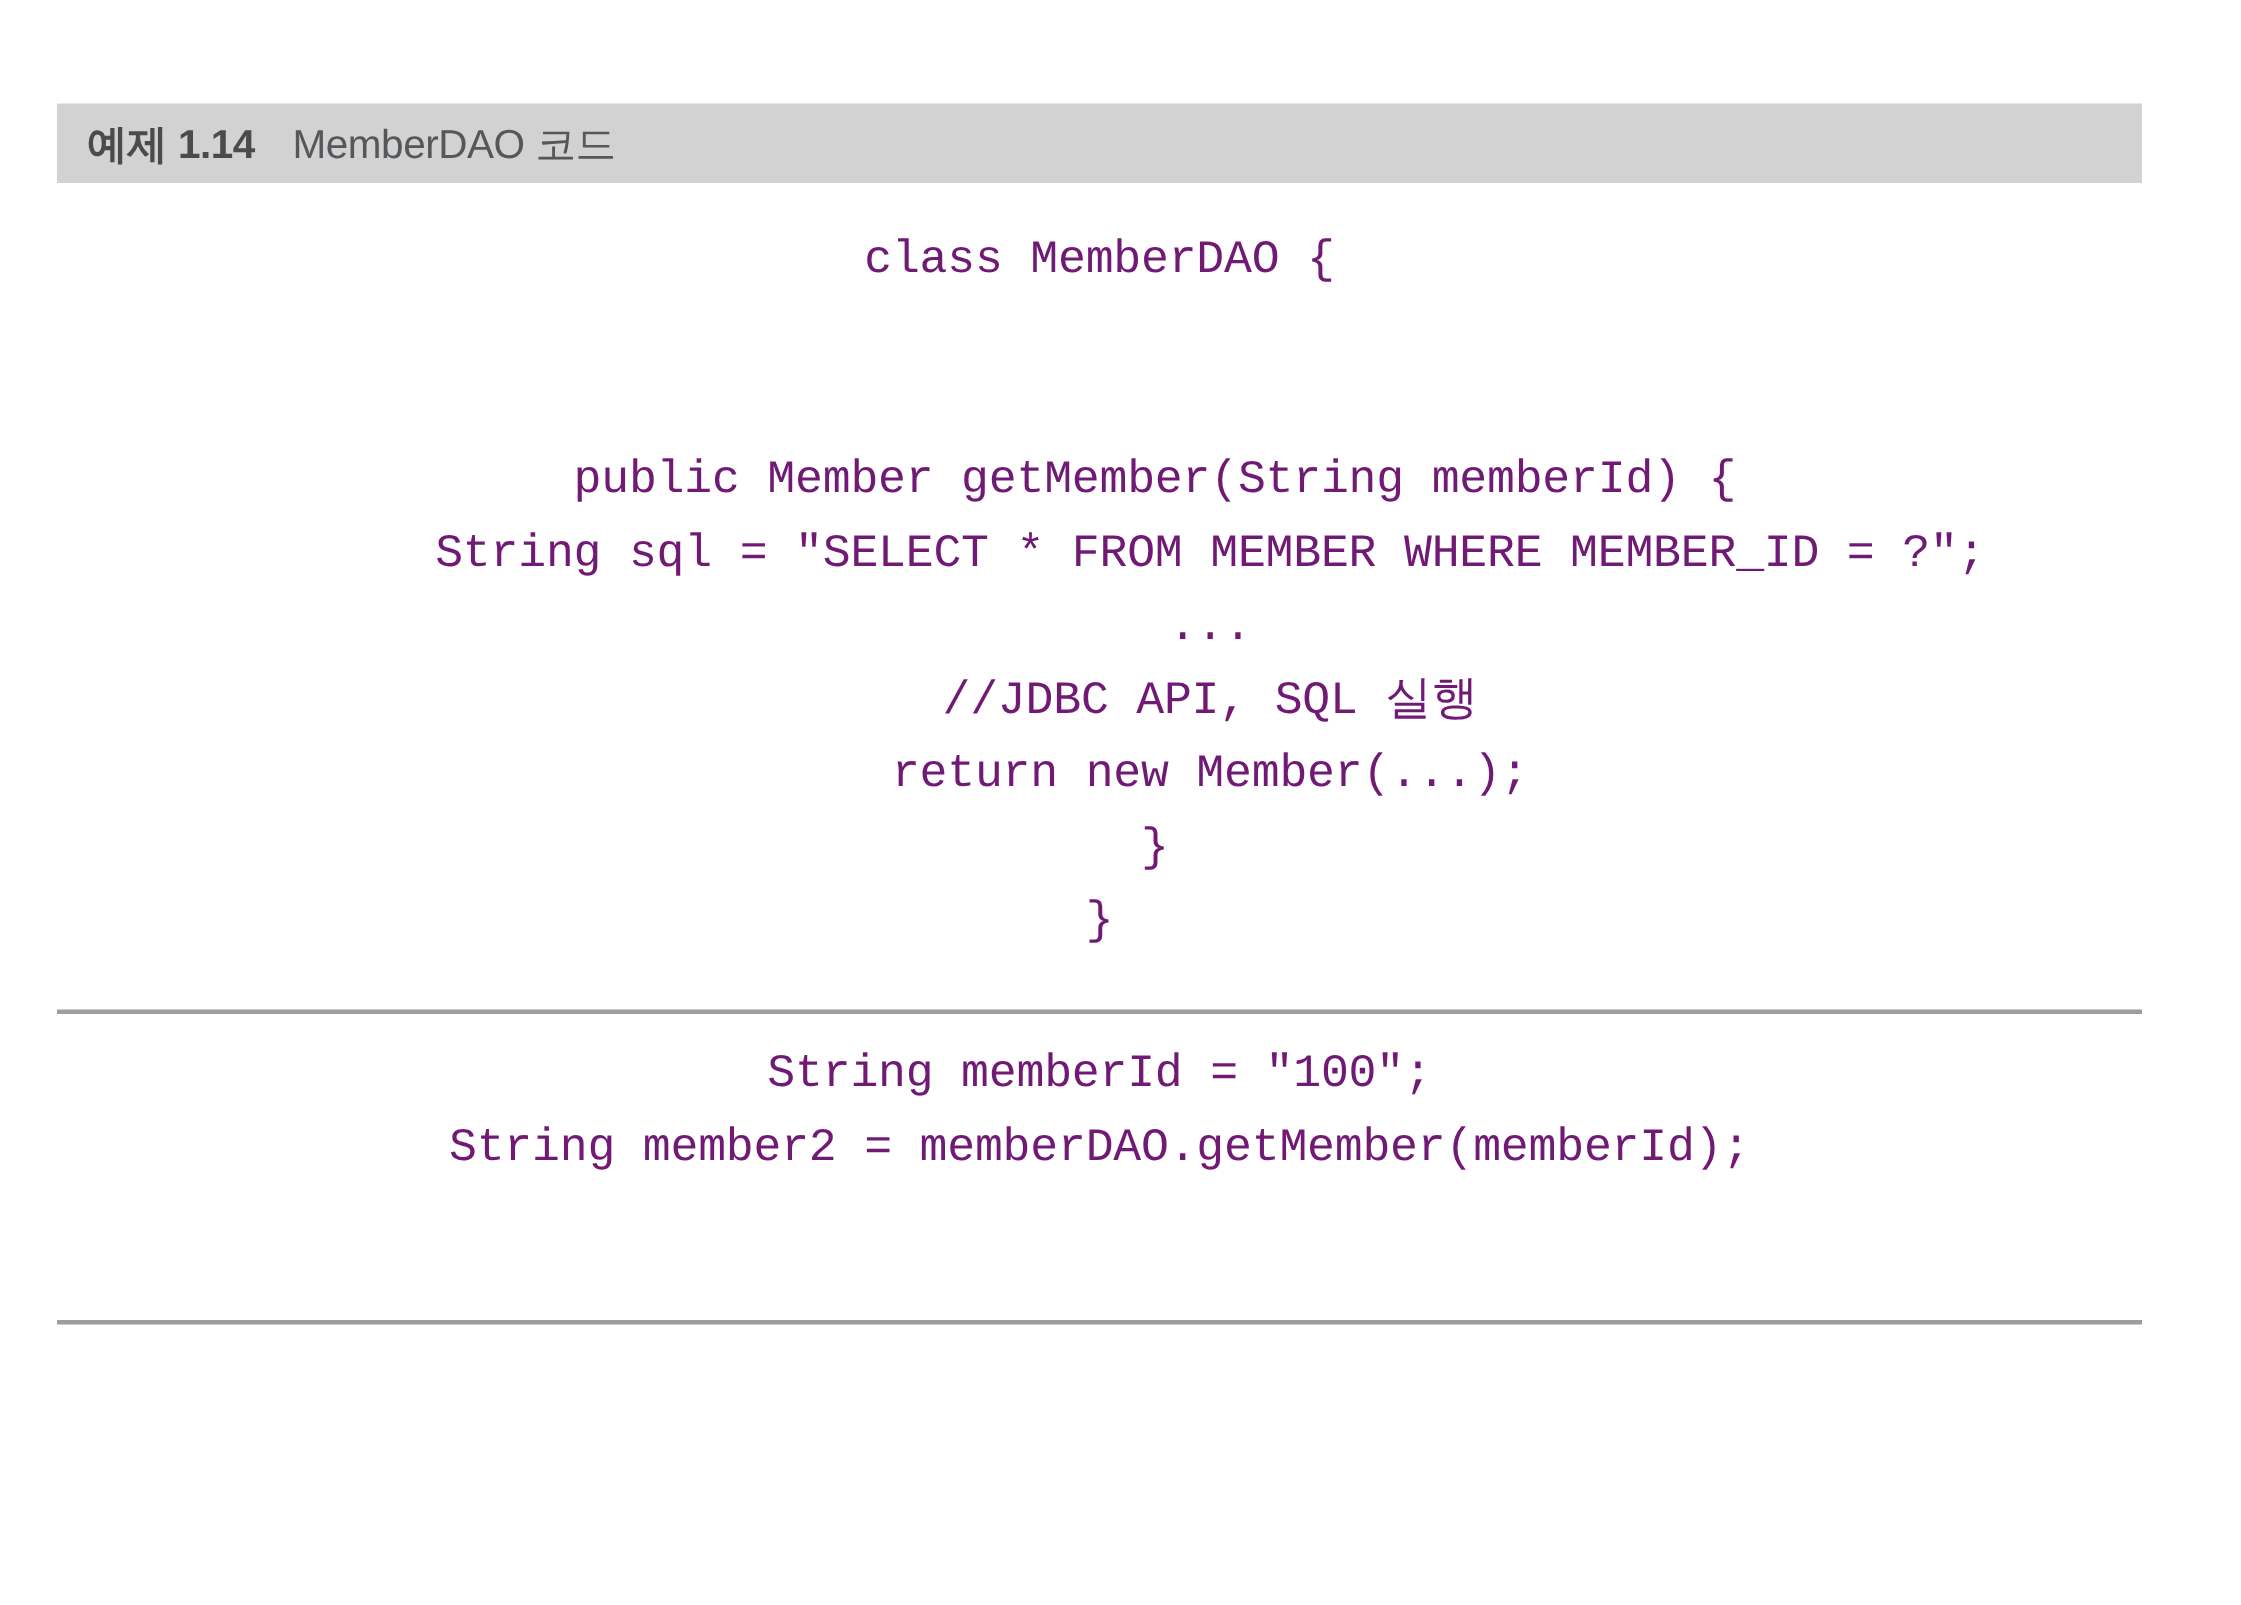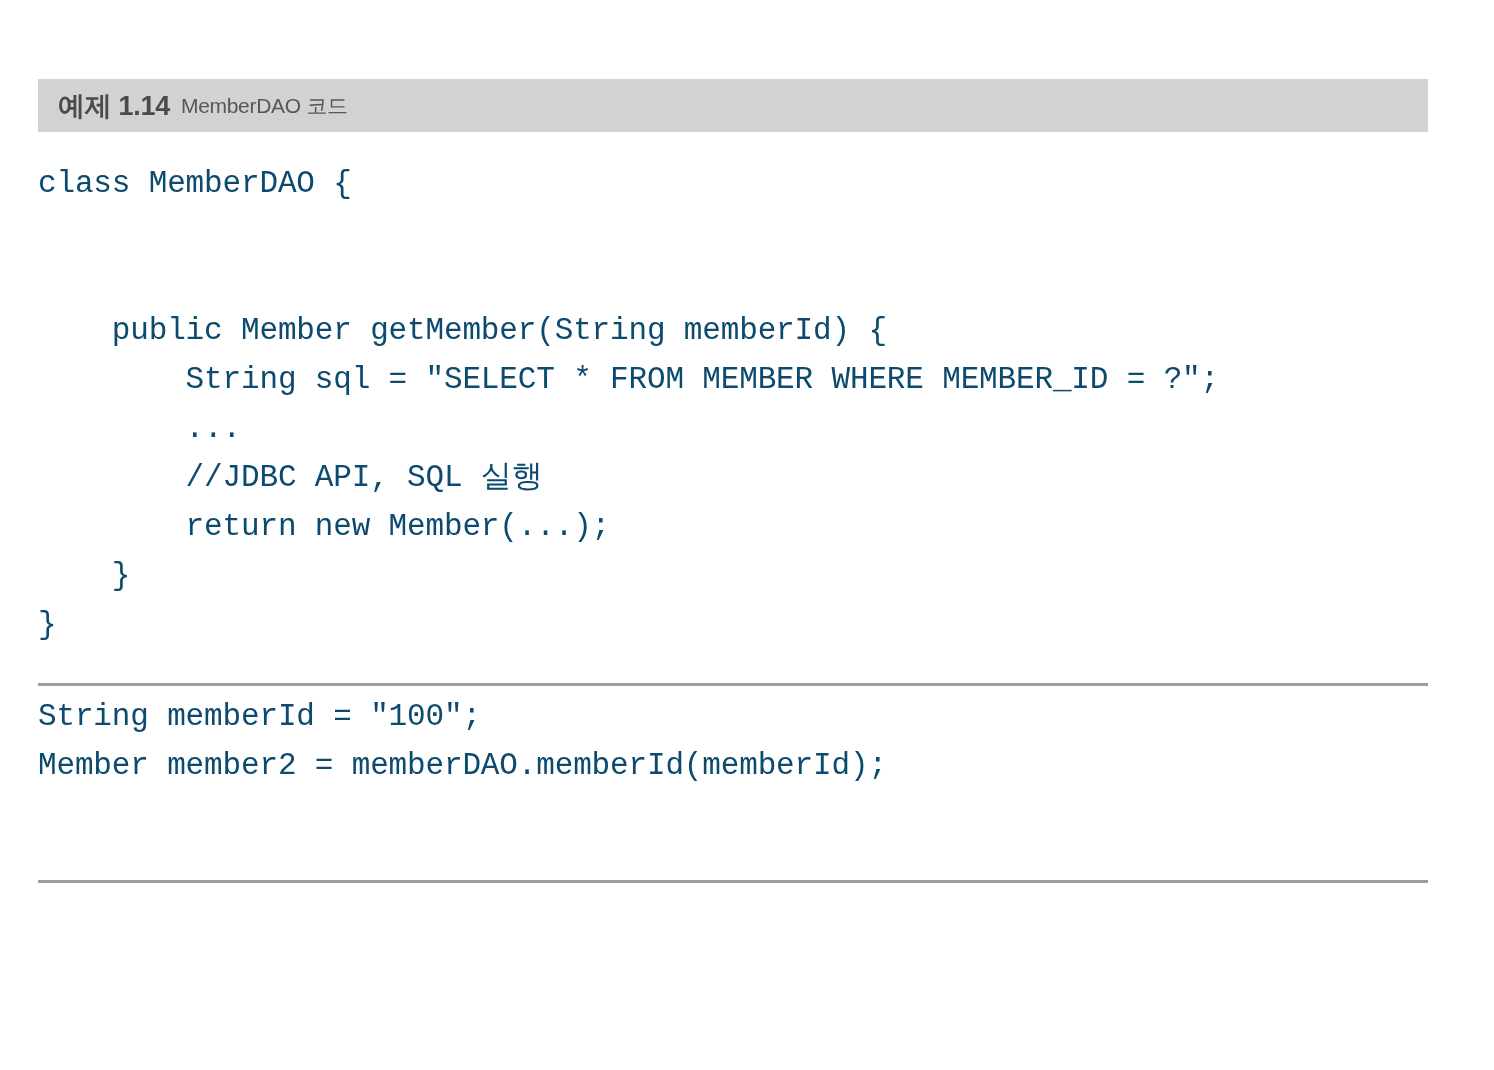--- a/index.html
+++ b/index.html
@@ -23,21 +23,21 @@
     background: #ffffff;
     box-sizing: border-box;
   }
 
   
   .listing {
     position: absolute;
     left: 38px;
     width: 1390px;
   }
-  #listing-1 { top: 79px; }
+  #listing-1 { top: 69px; }
   #listing-2 { top: 666px; }
 
   
   .caption-bar {
     background: #d2d2d2;
     height: 53px;
     box-sizing: border-box;
     padding: 0 0 0 20px;
     display: flex;
     align-items: center;
@@ -45,37 +45,38 @@
   }
   .caption-num {
     font-family: "Liberation Sans", sans-serif;
     font-size: 27px;
     font-weight: bold;
     color: #4b4b4b;
     letter-spacing: -0.3px;
   }
   .caption-title {
     font-family: "Liberation Sans", sans-serif;
-    font-size: 21px;
+    font-size: 27px;
     font-weight: normal;
     color: #55585a;
     letter-spacing: -0.3px;
-    margin-left: 11px;
+    margin-left: 25px;
   }
 
   
   .code {
     font-family: "Liberation Mono", "DejaVu Sans Mono", monospace;
     font-size: 31px;
     line-height: 49px;
-    color: #0c4a6e;
+    color: #701a75;
     white-space: pre;
     letter-spacing: -0.15px;
     margin: 0;
     padding: 0;
+    text-align: center;
   }
   #code-1 { margin-top: 27px; }
   #code-2 { margin-top: 26px; }
 
   .code .line {
     display: block;
     height: 49px;
     white-space: pre;
   }
   .code .line.blank {
@@ -106,18 +107,18 @@
     </div>
 
     <pre class="code" id="code-1"><span class="line">class MemberDAO {</span><span class="line blank"></span><span class="line blank"></span><span class="line">    public Member getMember(String memberId) {</span><span class="line">        String sql = "SELECT * FROM MEMBER WHERE MEMBER_ID = ?";</span><span class="line">        ...</span><span class="line">        //JDBC API, SQL 실행</span><span class="line">        return new Member(...);</span><span class="line">    }</span><span class="line">}</span></pre>
 
     <hr class="rule" id="rule-1">
   </section>
 
   <section class="listing" id="listing-2">
 
 
-    <pre class="code" id="code-2"><span class="line">String memberId = "100";</span><span class="line">Member member2 = memberDAO.memberId(memberId);</span><span class="line blank"></span></pre>
+    <pre class="code" id="code-2"><span class="line">String memberId = "100";</span><span class="line">String member2 = memberDAO.getMember(memberId);</span><span class="line blank"></span></pre>
 
     <hr class="rule" id="rule-2">
   </section>
 
 </div>
 
 </body></html>

